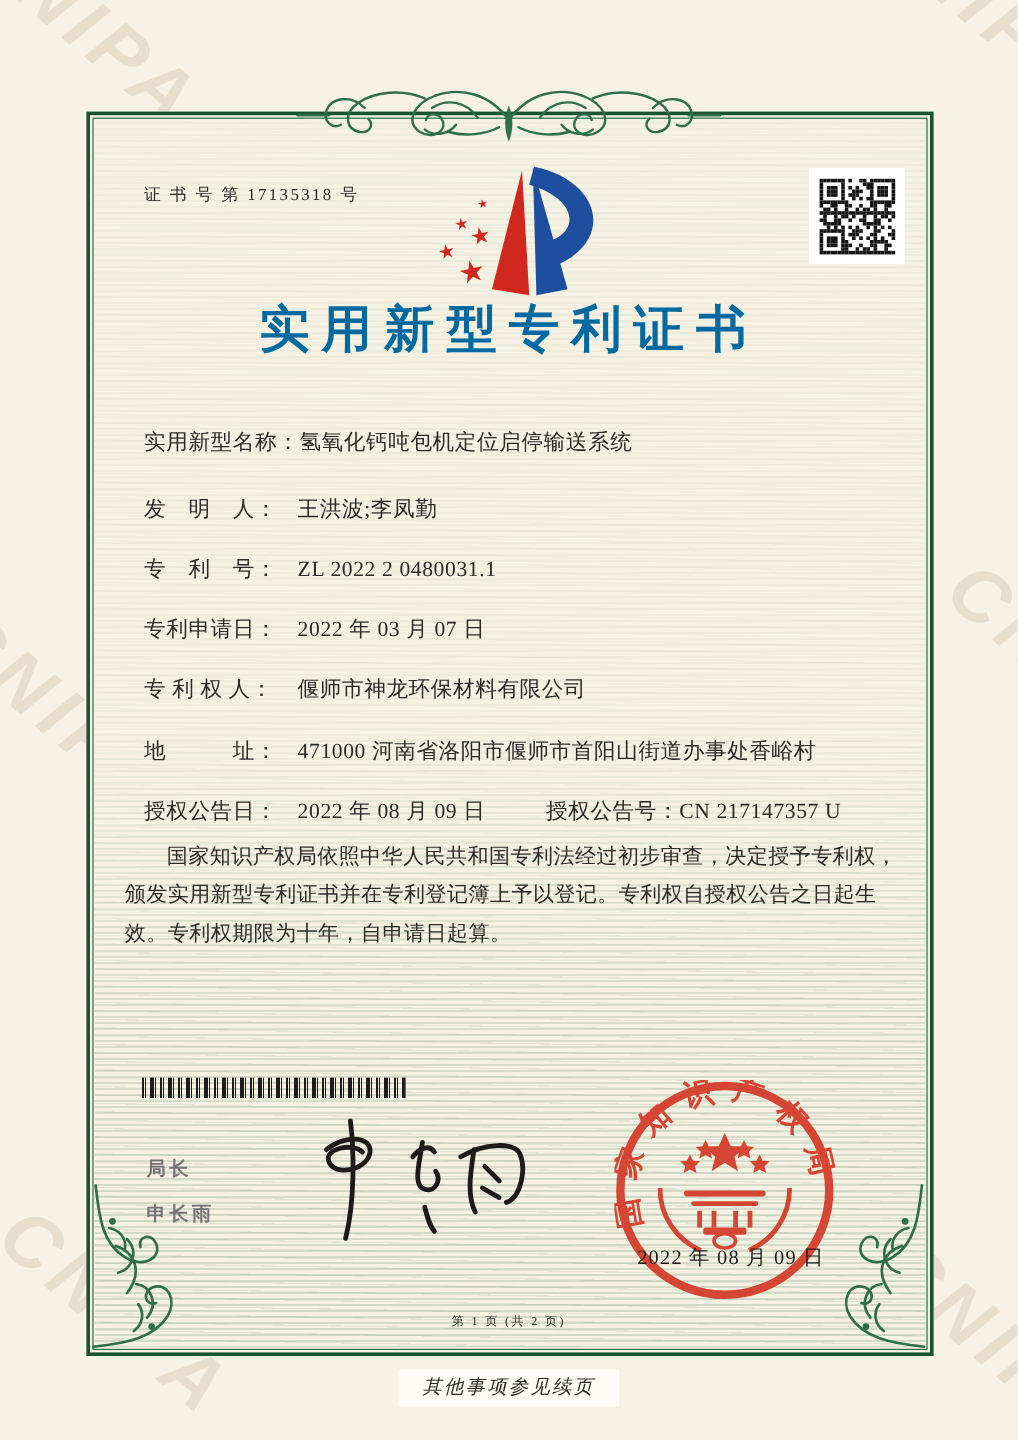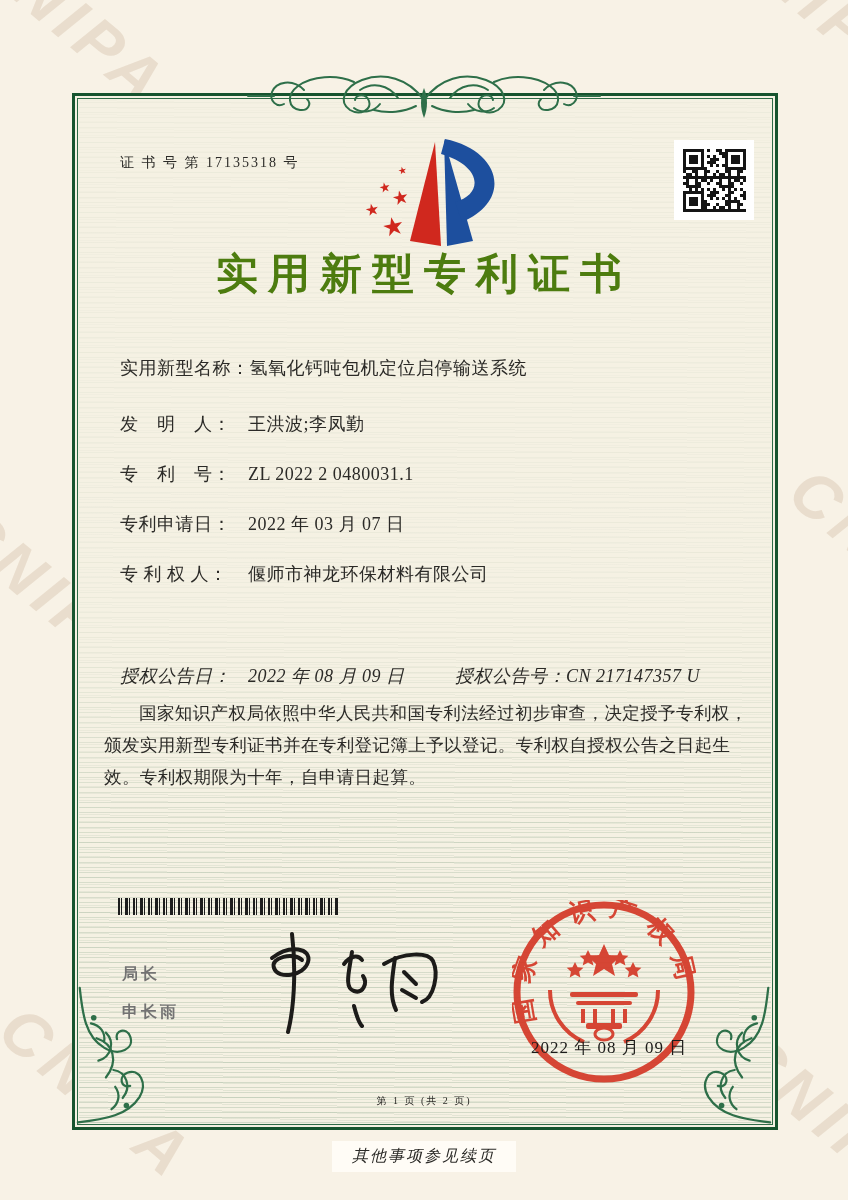--- a/index.html
+++ b/index.html
@@ -37,21 +37,21 @@
   .qr-grid{display:grid;grid-template-columns:repeat(21,3px);grid-auto-rows:3px;}
   .qr-grid i{display:block;}
   .qr-grid i.qm{background:#151515;}
 
   .logo{position:absolute;left:348px;top:136px;width:176px;height:122px;z-index:5;}
   .logo .star{position:absolute;color:#d0281e;line-height:1;transform:rotate(-12deg);
               font-family:"DejaVu Sans",sans-serif;}
   .logo svg{position:absolute;left:0;top:0;}
 
   .title{position:absolute;left:0;top:246px;width:100%;text-align:center;z-index:5;
-         font-size:42px;font-weight:bold;letter-spacing:10px;color:#4d7c0f;}
+         font-size:42px;font-weight:bold;letter-spacing:10px;color:#0369a1;}
 
   
   .row{position:absolute;left:120px;font-size:18px;letter-spacing:0.5px;z-index:5;white-space:nowrap;}
   .row .lbl{display:inline-block;min-width:128px;}
   .grant-no{position:absolute;left:335px;top:0;}
 
   
   .body-text{position:absolute;left:104px;top:698px;width:644px;z-index:5;}
   .body-text p{margin:0;text-indent:2em;font-size:17.5px;line-height:1.82;letter-spacing:0.4px;}
 
@@ -615,22 +615,25 @@
   </div>
   <div class="row" style="top:462px;">
     <span class="lbl">专　利　号：</span><span>ZL 2022 2 0480031.1</span>
   </div>
   <div class="row" style="top:512px;">
     <span class="lbl">专利申请日：</span><span>2022 年 03 月 07 日</span>
   </div>
   <div class="row" style="top:562px;">
     <span class="lbl">专 利 权 人：</span><span>偃师市神龙环保材料有限公司</span>
   </div>
-
-  <div class="row" style="top:664px;width:640px;font-style:italic;">
+  <div class="row" style="top:614px;">
+    <span class="lbl">地　　　址：</span><span>471000 河南省洛阳市偃师市首阳山街道办事处香峪村</span>
+  </div>
+
+  <div class="row" style="top:664px;width:640px;">
     <span class="lbl">授权公告日：</span><span>2022 年 08 月 09 日</span>
     <span class="grant-no">
       <span>授权公告号：</span><span>CN 217147357 U</span>
     </span>
   </div>
 
   <div class="body-text">
     <p>国家知识产权局依照中华人民共和国专利法经过初步审查，决定授予专利权，颁发实用新型专利证书并在专利登记簿上予以登记。专利权自授权公告之日起生效。专利权期限为十年，自申请日起算。</p>
   </div>
 

